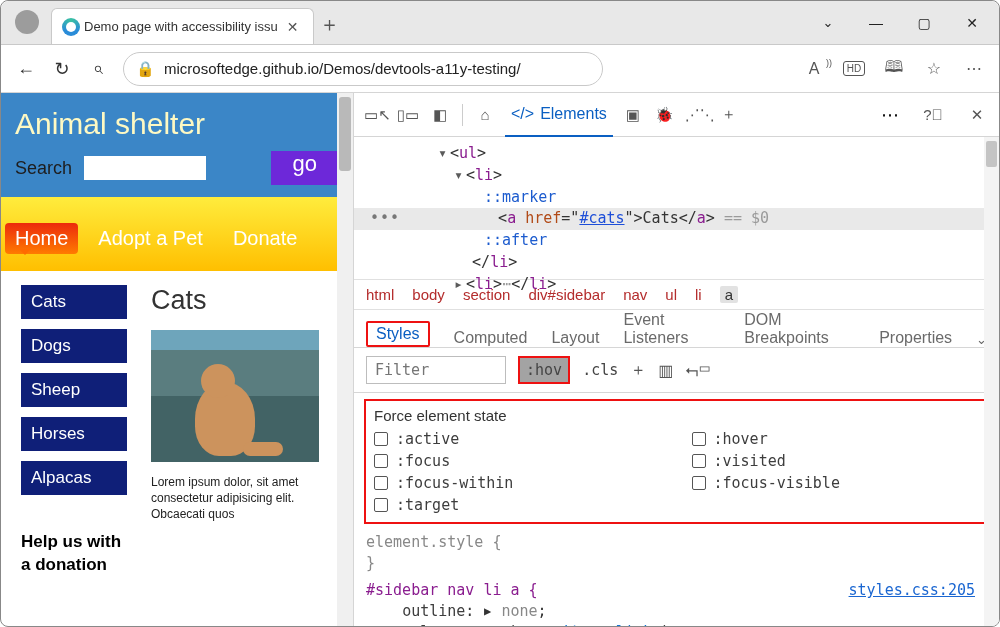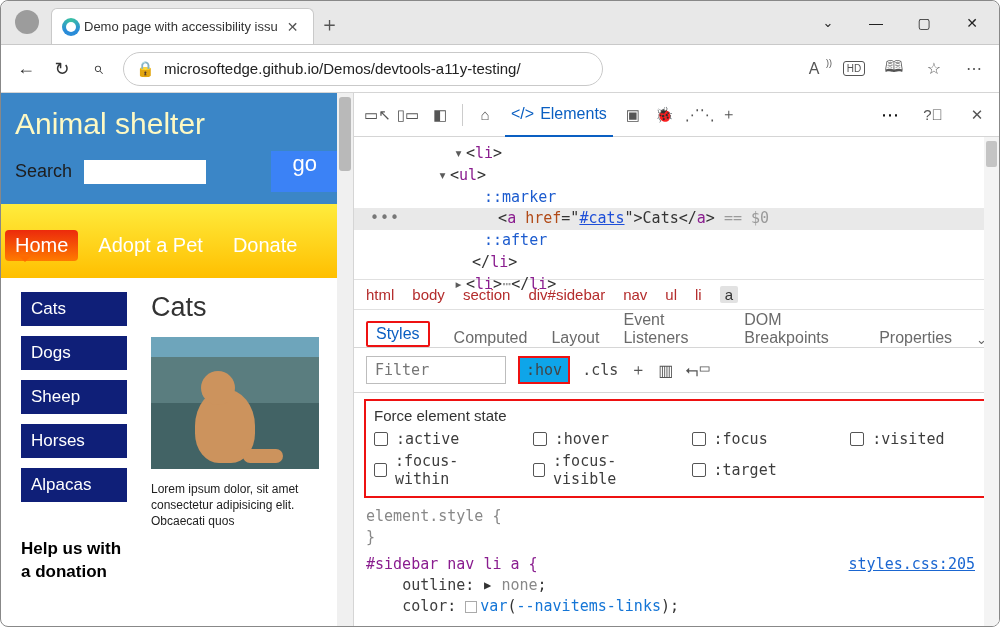--- a/index.html
+++ b/index.html
@@ -33,21 +33,21 @@
   .pageSide { width:352px; position:relative; overflow:hidden; }
   .devSide { flex:1; border-left:1px solid #d5d5d5; display:flex; flex-direction:column; position:relative; }
   .pageScrollbar { position:absolute; right:0; top:0; bottom:0; width:16px; background:#f0f0f0; }
   .pageScrollbar .thumb{ position:absolute; top:4px; left:2px; right:2px; height:74px; background:#b9b9b9; border-radius:3px;}
 
   
   .hero { background:#3b86c7; padding:14px 14px 12px; color:#212020; }
   .hero h1 { font-size:30px; font-weight:400; color:#fef9c3; }
   .searchrow { margin-top:10px; display:flex; align-items:center; gap:12px; font-size:18px; color:#1e1d1d;}
   .searchrow input { width:122px; height:24px; border:none; }
-  .gobtn { margin-left:auto; background:#3b82f6; color:#fff; font-size:22px; padding:0px 22px 15px; border:none; }
+  .gobtn { margin-left:auto; background:#6d28d9; color:#fff; font-size:22px; padding:0px 22px 8px; border:none; }
   .mainnav { background:linear-gradient(#ffec3d,#ffbf00); height:74px; }
   .mainnav ul { list-style:none; display:flex; flex-wrap:wrap; padding:6px 4px; gap:2px 10px; }
   .mainnav li { font-size:20px; color:#fff; padding:4px 10px; white-space:nowrap;margin-top:20px;}
   .homebtn { background:linear-gradient(#ec2a0c,#ff7b00); border-radius:4px; position:relative;}
   .homebtn::after{content:"";position:absolute;left:14px;bottom:-7px;border:6px solid transparent;border-top-color:#ff6a00;}
   .content { padding:14px 14px 0 20px; display:flex; gap:24px; }
   .sidebar { width:106px; display:flex; flex-direction:column; gap:10px; }
   .sidebar a { display:block; background:#0f1f78; color:#fff; text-decoration:none; padding:7px 10px; font-size:17px; }
   .article { flex:1; color:#333; }
   .article h2 { font-size:27px; font-weight:400; margin-bottom:14px; }
@@ -88,28 +88,28 @@
   .crumb span.sel { background:#e2e2e2; color:#333; padding:0 5px; border-radius:2px;}
 
   
   .subtabs { display:flex; gap:24px; padding:6px 12px 0; font-size:16px; color:#6a6a6a; border-bottom:1px solid #d6d6d6; align-items:flex-end; height:38px;}
   .subtabs .styTab { color:#0a5fc2; border:2px solid #e11; padding:2px 8px; border-radius:2px; position:relative; }
   .subtabs .more { margin-left:auto; font-size:13px; color:#666; }
 
   
   .filterbar { display:flex; align-items:center; gap:12px; padding:8px 12px; border-bottom:1px solid #d6d6d6;}
   .finput { width:140px; height:28px; border:1px solid #bdbdbd; padding:0 8px; font-size:15px; color:#888; font-family:Consolas,monospace; }
-  .hov { font-family:Consolas,monospace; font-size:15px; padding:3px 6px; background:#0ea5e9; border:2px solid #e11; color:#444; }
+  .hov { font-family:Consolas,monospace; font-size:15px; padding:3px 6px; background:#a3a3a3; border:2px solid #e11; color:#444; }
   .cls { font-family:Consolas,monospace; font-size:15px; color:#444;}
   .mini { font-size:16px; color:#555; }
 
   
   .forceBox { margin:6px 10px 4px; border:2px solid #e11; padding:6px 8px 8px; font-family:Consolas,monospace; font-size:15px;}
   .forceBox .ttl { font-family:"Segoe UI",Arial; font-size:15px; color:#333; margin-bottom:6px;}
-  .forceGrid { display:grid; grid-template-columns:1fr 1fr 1fr 1fr; row-gap:4px; column-gap:30px;}
+  .forceGrid { display:grid; grid-template-columns:1fr 1fr; row-gap:4px; column-gap:30px;}
   .ck { display:flex; align-items:center; gap:8px; color:#3d3d3d;}
   .ck .box { width:14px; height:14px; border:1.5px solid #555; border-radius:2px;}
 
   
   .cssArea { font-family:Consolas,monospace; font-size:15px; padding:4px 12px 6px; color:#333; line-height:1.4; position:relative;}
   .cssSel { color:#8a1d8f; }
   .cssKey { color:#3d3d3d; }
   .cssNone { color:#888; }
   .cssVar { color:#1475d6; }
   .cssLink { position:absolute; right:12px; color:#1a66d1; text-decoration:underline; font-size:15px;}
@@ -216,22 +216,22 @@
       <span class="ic">＋</span>
       <div class="rightgrp">
         <span class="dots">⋯</span>
         <span class="ic">?⃝</span>
         <span class="ic">✕</span>
       </div>
     </div>
 
     <div class="domArea">
       <div class="domtree">
+        <div class="row"><span class="tri">▾</span>&lt;<span class="tag">ul</span>&gt;</div>
         <div class="row r2"><span class="tri">▾</span>&lt;<span class="tag">li</span>&gt;</div>
-        <div class="row"><span class="tri">▾</span>&lt;<span class="tag">ul</span>&gt;</div>
         <div class="row r3"><span class="val">::marker</span></div>
         <div class="sel">
           <span class="dots3">•••</span>
           <span>&lt;<span class="tag">a</span> <span class="attr">href</span>="<span class="str" style="text-decoration:underline;">#cats</span>"&gt;<span>Cats</span>&lt;/<span class="tag">a</span>&gt; <span class="hint">== $0</span></span>
         </div>
         <div class="row r3"><span class="val">::after</span></div>
         <div class="row r2">&nbsp;&nbsp;&lt;/<span class="tag">li</span>&gt;</div>
         <div class="row r2"><span class="tri">▸</span>&lt;<span class="tag">li</span>&gt;<span class="hint">⋯</span>&lt;/<span class="tag">li</span>&gt;</div>
       </div>
       <div class="domScroll">

